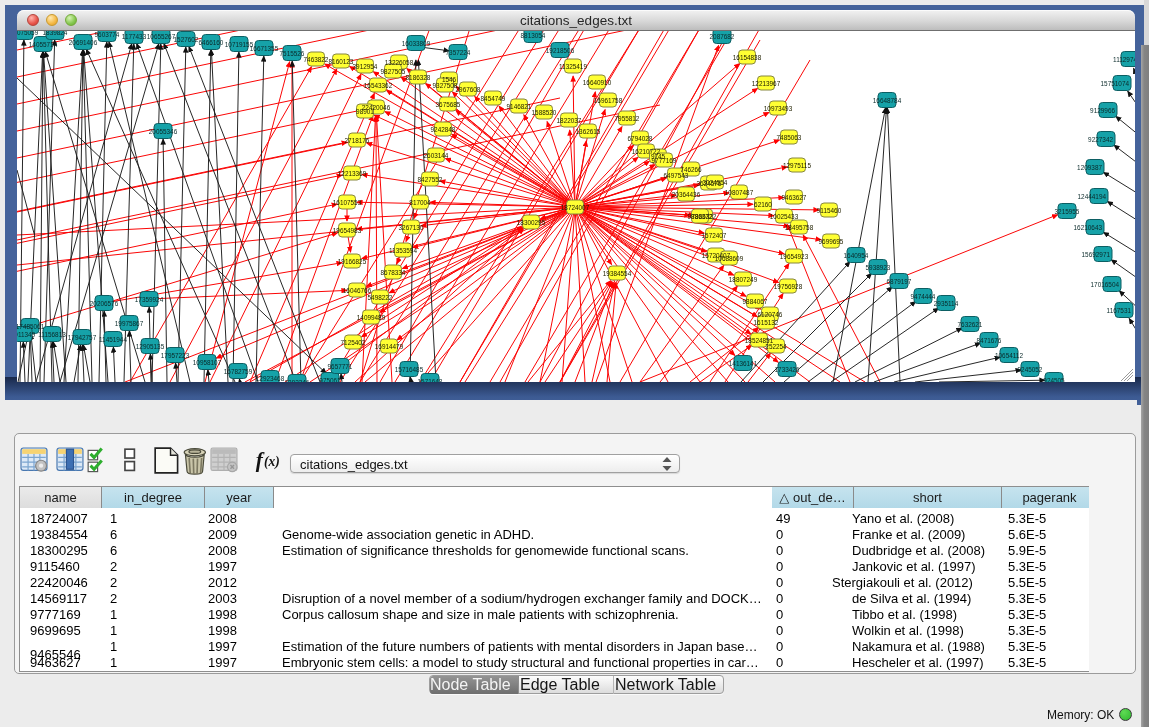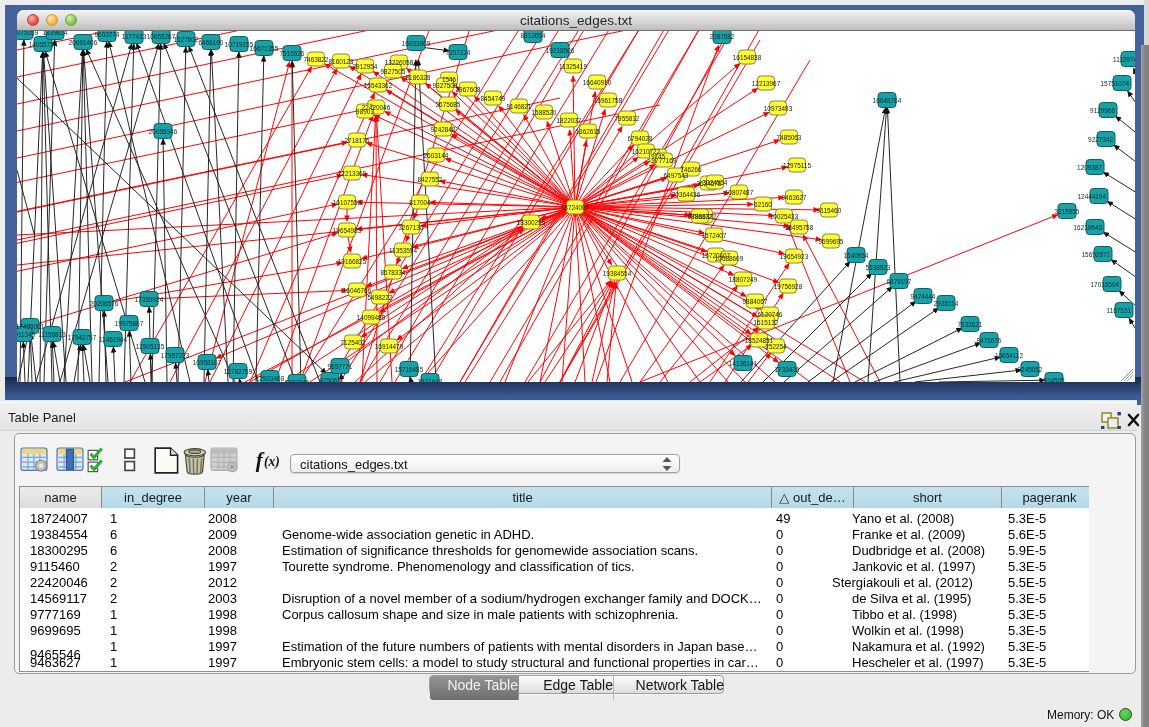--- a/index.html
+++ b/index.html
@@ -24,21 +24,21 @@
 #combo .ct{left:9px;top:2px;font-size:13px;color:#111}
 #table{left:4px;top:52px;width:1070px;height:186px;background:#fff;border:1px solid #8e8e8e;border-right:none;overflow:hidden}
 .hd{top:0;height:21px;border-right:1px solid #8a8a8a;font-size:13px;color:#1a1a1a;text-align:center;line-height:21px;background:linear-gradient(#c6e3ee,#b2d9e8)}
 .hdg{background:linear-gradient(#ebebeb,#dddddd)}
 #rows{left:0;top:24px;width:1096px;height:164px;font-size:13px;color:#000}
 .r{position:absolute;height:16px;line-height:16px;white-space:nowrap}
 #vsb{left:1101px;top:22px;width:15px;height:164px;background:#fbfbfb;border-left:1px solid #d4d4d4}
 #vsb .th{left:3px;top:2px;width:8px;height:19px;border-radius:4px;background:#c6c6c6}
 
 #tabbar{left:429px;top:675px;width:295px;height:19px;border:1px solid #9d9d9d;border-radius:4px;background:linear-gradient(#fdfdfd,#dcdcdc);box-shadow:0 1px 0 rgba(255,255,255,.7)}
-.seg{position:absolute;top:0;height:24px;font-size:14px;line-height:18px;text-align:right;color:#151515}
+.seg{position:absolute;top:0;height:18px;font-size:16px;line-height:18px;text-align:left;color:#151515}
 #seg1{left:0;width:89px;background:linear-gradient(#949494,#6e6e6e);color:#f4f4f4;border-radius:3px 0 0 3px;border-right:1px solid #8e8e8e}
 #seg2{left:90px;width:94px;border-right:1px solid #b5b5b5}
 #seg3{left:185px;width:109px}
 #status .mem{position:absolute;left:1047px;top:708px;font-size:12px;color:#111}
 #memdot{left:1119px;top:708px;width:13px;height:13px;border-radius:50%;background:radial-gradient(circle at 35% 30%,#5fdb54,#2db82d);border:1px solid #3a3a3a}
 </style></head>
 <body>
 <div id="desktop" class="abs">
   <div id="bluepane" class="abs">
     <div class="shadegrad abs"></div>
@@ -581,31 +581,20 @@
 </g>
 </svg>
       </div>
         </div>
     </div>
   </div>
 </div>
 <div id="rstrip-top" class="abs"></div>
 <div id="rstrip" class="abs"></div>
 <div id="tpanel" class="abs">
-  <div id="tphead" class="abs">
-      <div class="lbl abs">Table Panel</div>
-    <svg class="abs" style="left:1101px;top:8px" width="40" height="18">
-      <rect x="1" y="2" width="9" height="9" fill="#eef3fa" stroke="#a08c28" stroke-width="1.6"></rect>
-      <rect x="7" y="7" width="10" height="10" fill="#e8eef8" stroke="#a08c28" stroke-width="1.6"></rect>
-      <rect x="16.5" y="1" width="3.4" height="3.4" fill="#1d4479"></rect>
-      <rect x="0" y="15" width="3.4" height="3.4" fill="#1d4479"></rect>
-      <rect x="16.5" y="15" width="3.4" height="3.4" fill="#1d4479"></rect>
-      <path d="M28 4 L37 14 M37 4 L28 14" stroke="#111" stroke-width="2.6" stroke-linecap="round"></path>
-    </svg>
-  </div>
   <div id="outer" class="abs">
     <div id="toolbar" class="abs">
       <svg class="abs" style="left:0;top:4px" width="300" height="32">
       <g transform="scale(1.18)">
 
         <g transform="translate(1.7,1.7)">
           <rect x="0" y="0" width="22" height="19" rx="2" fill="#dce9f7" stroke="#4978b0"></rect>
           <rect x="1" y="1" width="20" height="4" fill="#f6d373"></rect>
           <path d="M1 8 h20 M1 12 h20 M1 16 h14 M6 5 v14 M11 5 v14 M16 5 v14" stroke="#7aa4cf" stroke-width="1"></path>
           <circle cx="17" cy="15" r="4.6" fill="#c2c2c2" stroke="#848484"></circle>
@@ -662,21 +651,20 @@
         <svg class="abs" style="left:370px;top:2px" width="12" height="14">
           <path d="M6 0 L10.5 5 L1.5 5 z" fill="#555"></path>
           <path d="M6 14 L10.5 9 L1.5 9 z" fill="#555"></path>
         </svg>
       </div>
     </div>
     <div id="table" class="abs">
       <div class="hd hdg abs" style="left:0;width:82px">name</div>
       <div class="hd abs" style="left:82px;width:103px">in_degree</div>
       <div class="hd abs" style="left:185px;width:69px">year</div>
-      <div class="hd abs" style="left:254px;width:498px">title</div>
       <div class="hd abs" style="left:752px;width:82px">△ out_de…</div>
       <div class="hd abs" style="left:834px;width:148px">short</div>
       <div class="hd abs" style="left:982px;width:96px">pagerank</div>
       <div class="abs" style="left:1078px;top:0;width:22px;height:21px;background:#f0f0f0;border-right:1px solid #8a8a8a"></div>
       <div id="rows" class="abs">
           <div class="r" style="left:10px;top:0px">18724007</div>
           <div class="r" style="left:90px;top:0px">1</div>
           <div class="r" style="left:188px;top:0px">2008</div>
           <div class="r" style="left:756px;top:0px">49</div>
           <div class="r" style="left:832px;top:0px">Yano et al. (2008)</div>
@@ -684,63 +672,62 @@
           <div class="r" style="left:10px;top:16px">19384554</div>
           <div class="r" style="left:90px;top:16px">6</div>
           <div class="r" style="left:188px;top:16px">2009</div>
           <div class="r" style="left:262px;top:16px">Genome-wide association genetic in ADHD.</div>
           <div class="r" style="left:756px;top:16px">0</div>
           <div class="r" style="left:832px;top:16px">Franke et al. (2009)</div>
           <div class="r" style="left:988px;top:16px">5.6E-5</div>
           <div class="r" style="left:10px;top:32px">18300295</div>
           <div class="r" style="left:90px;top:32px">6</div>
           <div class="r" style="left:188px;top:32px">2008</div>
-          <div class="r" style="left:262px;top:32px">Estimation of significance thresholds for genomewide association scans.</div>
+          <div class="r" style="left:262px;top:32px">Estimation of significance thresholds for genomewide functional scans.</div>
           <div class="r" style="left:756px;top:32px">0</div>
           <div class="r" style="left:832px;top:32px">Dudbridge et al. (2008)</div>
           <div class="r" style="left:988px;top:32px">5.9E-5</div>
           <div class="r" style="left:10px;top:48px">9115460</div>
           <div class="r" style="left:90px;top:48px">2</div>
           <div class="r" style="left:188px;top:48px">1997</div>
-          <div class="r" style="left:262px;top:48px">Tourette syndrome. Phenomenology and classification of tics.</div>
           <div class="r" style="left:756px;top:48px">0</div>
           <div class="r" style="left:832px;top:48px">Jankovic et al. (1997)</div>
           <div class="r" style="left:988px;top:48px">5.3E-5</div>
           <div class="r" style="left:10px;top:64px">22420046</div>
           <div class="r" style="left:90px;top:64px">2</div>
           <div class="r" style="left:188px;top:64px">2012</div>
           <div class="r" style="left:756px;top:64px">0</div>
           <div class="r" style="left:812px;top:64px">Stergiakouli et al. (2012)</div>
           <div class="r" style="left:988px;top:64px">5.5E-5</div>
           <div class="r" style="left:10px;top:80px">14569117</div>
           <div class="r" style="left:90px;top:80px">2</div>
           <div class="r" style="left:188px;top:80px">2003</div>
           <div class="r" style="left:262px;top:80px">Disruption of a novel member of a sodium/hydrogen exchanger family and DOCK…</div>
           <div class="r" style="left:756px;top:80px">0</div>
-          <div class="r" style="left:832px;top:80px">de Silva et al. (1995)</div>
+          <div class="r" style="left:832px;top:80px">de Silva et al. (1994)</div>
           <div class="r" style="left:988px;top:80px">5.3E-5</div>
           <div class="r" style="left:10px;top:96px">9777169</div>
           <div class="r" style="left:90px;top:96px">1</div>
           <div class="r" style="left:188px;top:96px">1998</div>
           <div class="r" style="left:262px;top:96px">Corpus callosum shape and size in male patients with schizophrenia.</div>
           <div class="r" style="left:756px;top:96px">0</div>
           <div class="r" style="left:832px;top:96px">Tibbo et al. (1998)</div>
           <div class="r" style="left:988px;top:96px">5.3E-5</div>
           <div class="r" style="left:10px;top:112px">9699695</div>
           <div class="r" style="left:90px;top:112px">1</div>
           <div class="r" style="left:188px;top:112px">1998</div>
           <div class="r" style="left:756px;top:112px">0</div>
           <div class="r" style="left:832px;top:112px">Wolkin et al. (1998)</div>
           <div class="r" style="left:988px;top:112px">5.3E-5</div>
           <div class="r" style="left:10px;top:136px">9465546</div>
           <div class="r" style="left:90px;top:128px">1</div>
           <div class="r" style="left:188px;top:128px">1997</div>
           <div class="r" style="left:262px;top:128px">Estimation of the future numbers of patients with mental disorders in Japan base…</div>
           <div class="r" style="left:756px;top:128px">0</div>
-          <div class="r" style="left:832px;top:128px">Nakamura et al. (1992)</div>
+          <div class="r" style="left:832px;top:128px">Nakamura et al. (1988)</div>
           <div class="r" style="left:988px;top:128px">5.3E-5</div>
           <div class="r" style="left:10px;top:144px">9463627</div>
           <div class="r" style="left:90px;top:144px">1</div>
           <div class="r" style="left:188px;top:144px">1997</div>
           <div class="r" style="left:262px;top:144px">Embryonic stem cells: a model to study structural and functional properties in car…</div>
           <div class="r" style="left:756px;top:144px">0</div>
           <div class="r" style="left:832px;top:144px">Hescheler et al. (1997)</div>
           <div class="r" style="left:988px;top:144px">5.3E-5</div>
         </div>
       <div id="vsb" class="abs">

